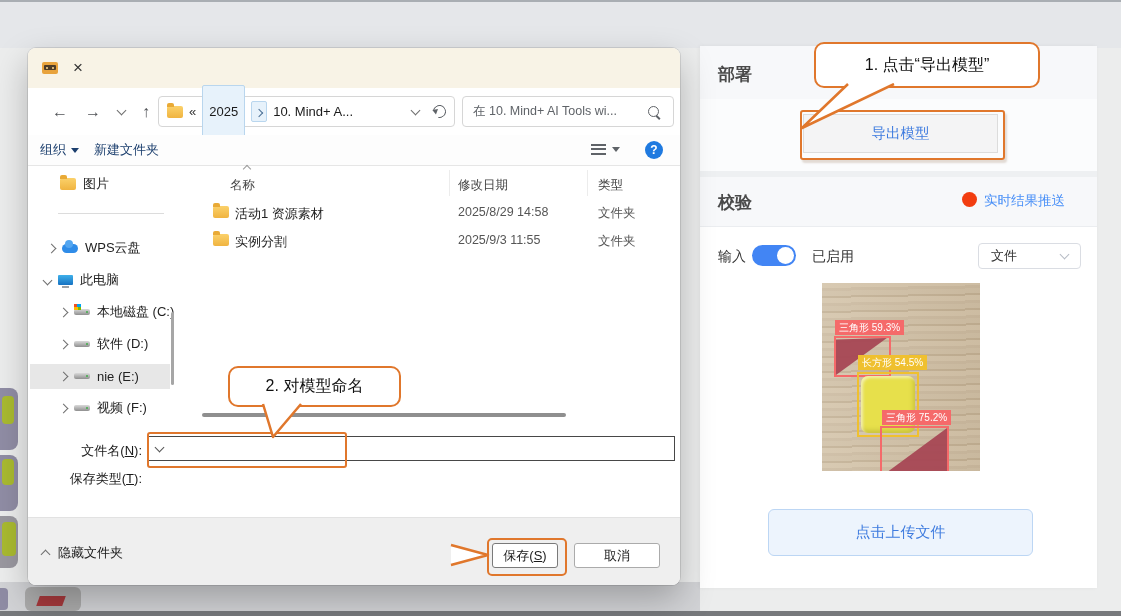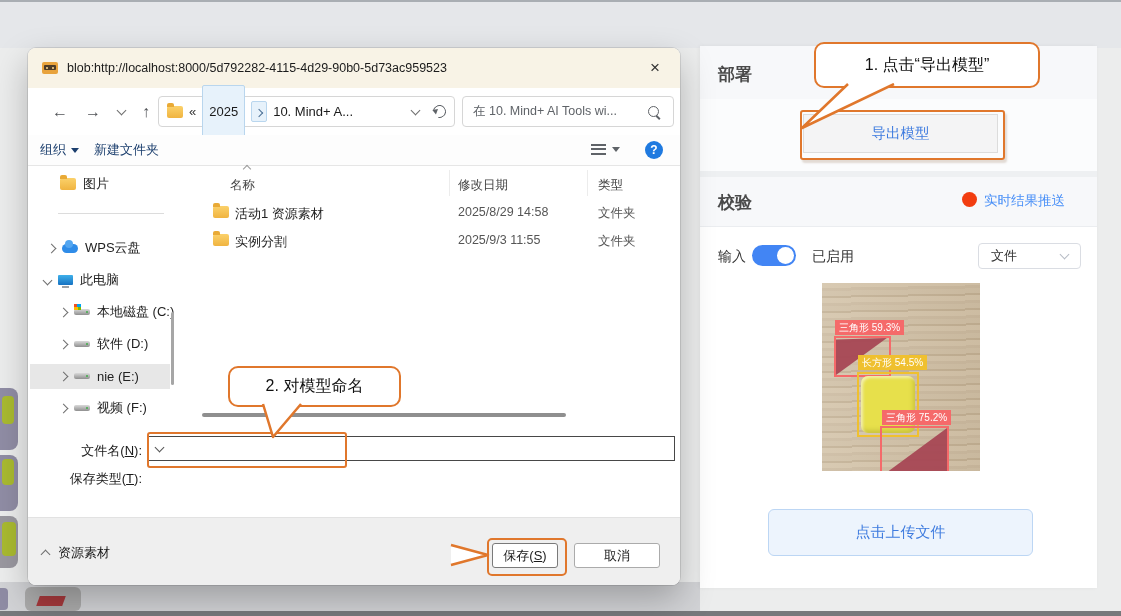--- a/index.html
+++ b/index.html
@@ -138,21 +138,20 @@
 
     <div class="abs" style="left:68px;top:463px;width:265px;height:47px;background:#edf4fd;border:1px solid #bcd6f4;border-radius:6px;display:flex;align-items:center;justify-content:center;font-size:15px;color:#3e7bdf;box-sizing:border-box">
       <span>点击上传文件</span>
     </div>
   </section>
 
   <section class="dialog">
 
     <div class="titlebar">
       <span class="ic-app"></span>
-      <span class="title-text">blob:http://localhost:8000/5d792282-4115-4d29-90b0-5d73ac959523</span>
       <span class="close-btn">×</span>
     </div>
 
     <div class="navrow">
       <div class="nav-arrows">
         <span>←</span>
         <span>→</span>
         <span class="chv d" style="margin-top:-3px"></span>
         <span>↑</span>
       </div>
@@ -256,21 +255,21 @@
     </div>
     <div class="annot" style="left:119px;top:384px;width:196px;height:32px"></div>
 
     <div class="abs" style="left:0;top:422px;width:114px;text-align:right;font-size:13px">
       <span>保存类型(</span><span class="u">T</span><span>):</span>
     </div>
 
     <div class="footerbar"></div>
     <div class="abs" style="left:14px;top:496px;display:flex;align-items:center;gap:9px;font-size:13px">
       <span class="chv u" style="margin-top:3px"></span>
-      <span>资源素材</span>
+      <span>隐藏文件夹</span>
     </div>
     <div class="btn" style="left:464px;top:495px;width:66px;height:25px;border:1px solid #7a7a7a">
       <span><span>保存(</span><span class="u">S</span><span>)</span></span>
     </div>
     <div class="annot" style="left:459px;top:490px;width:76px;height:34px;border-radius:5px"></div>
     <div class="btn" style="left:546px;top:495px;width:86px;height:25px;border:1px solid #ababab">
       <span>取消</span>
     </div>
   </section>
 

